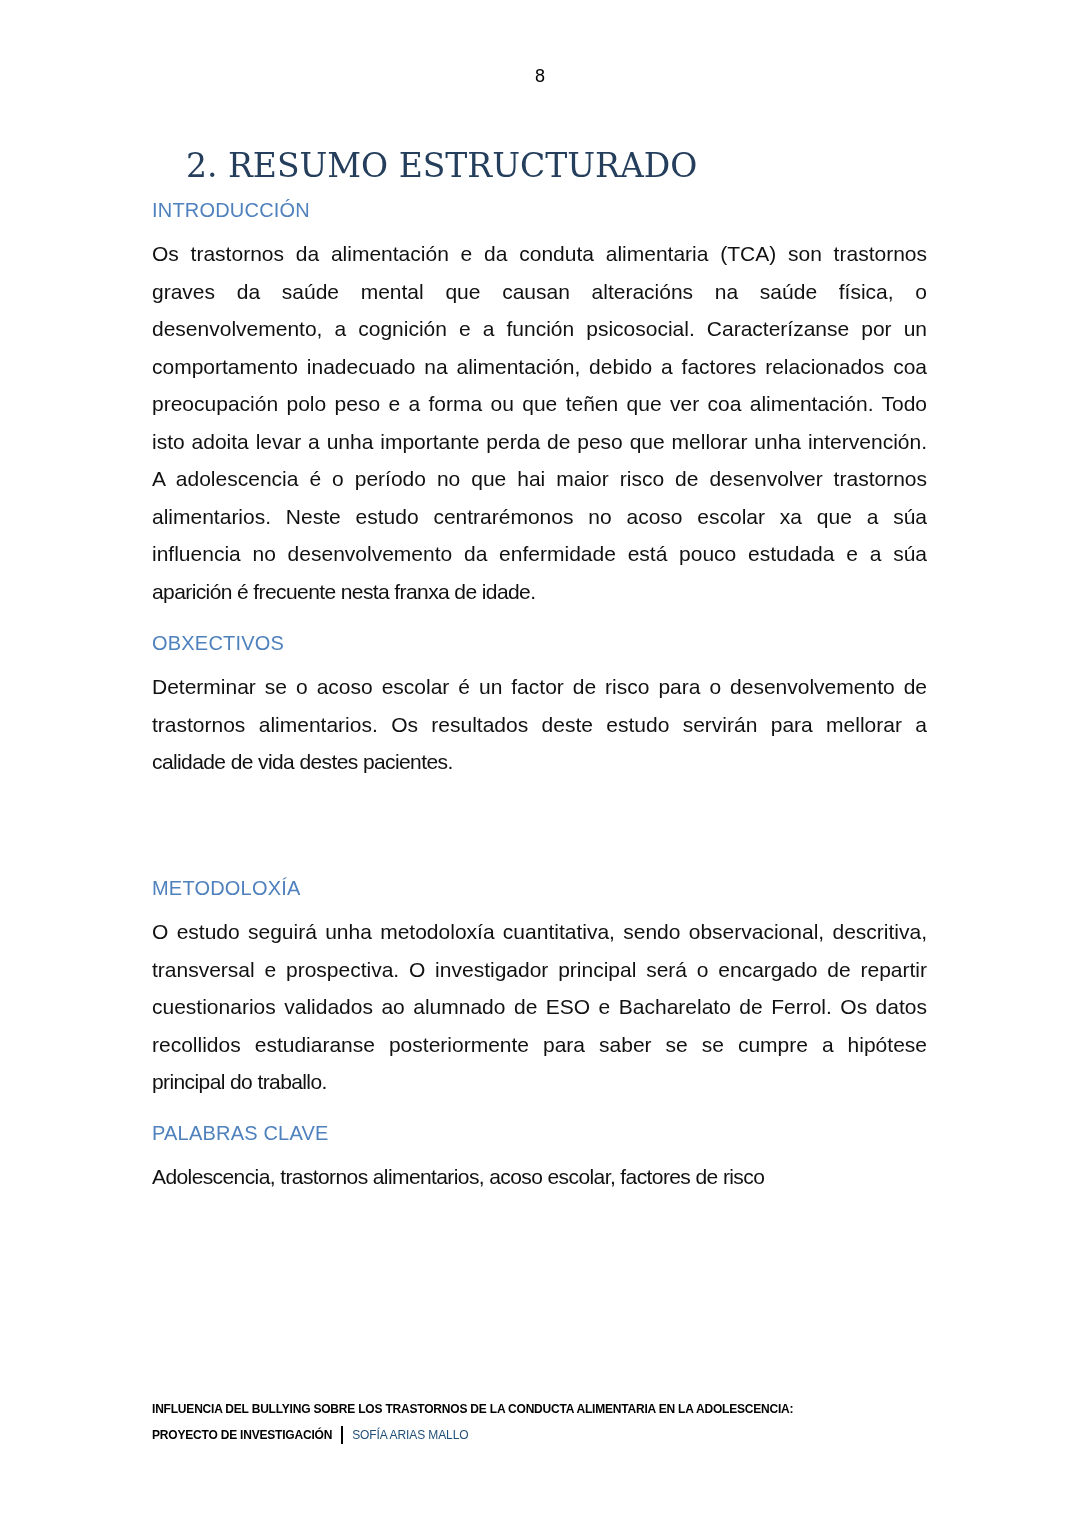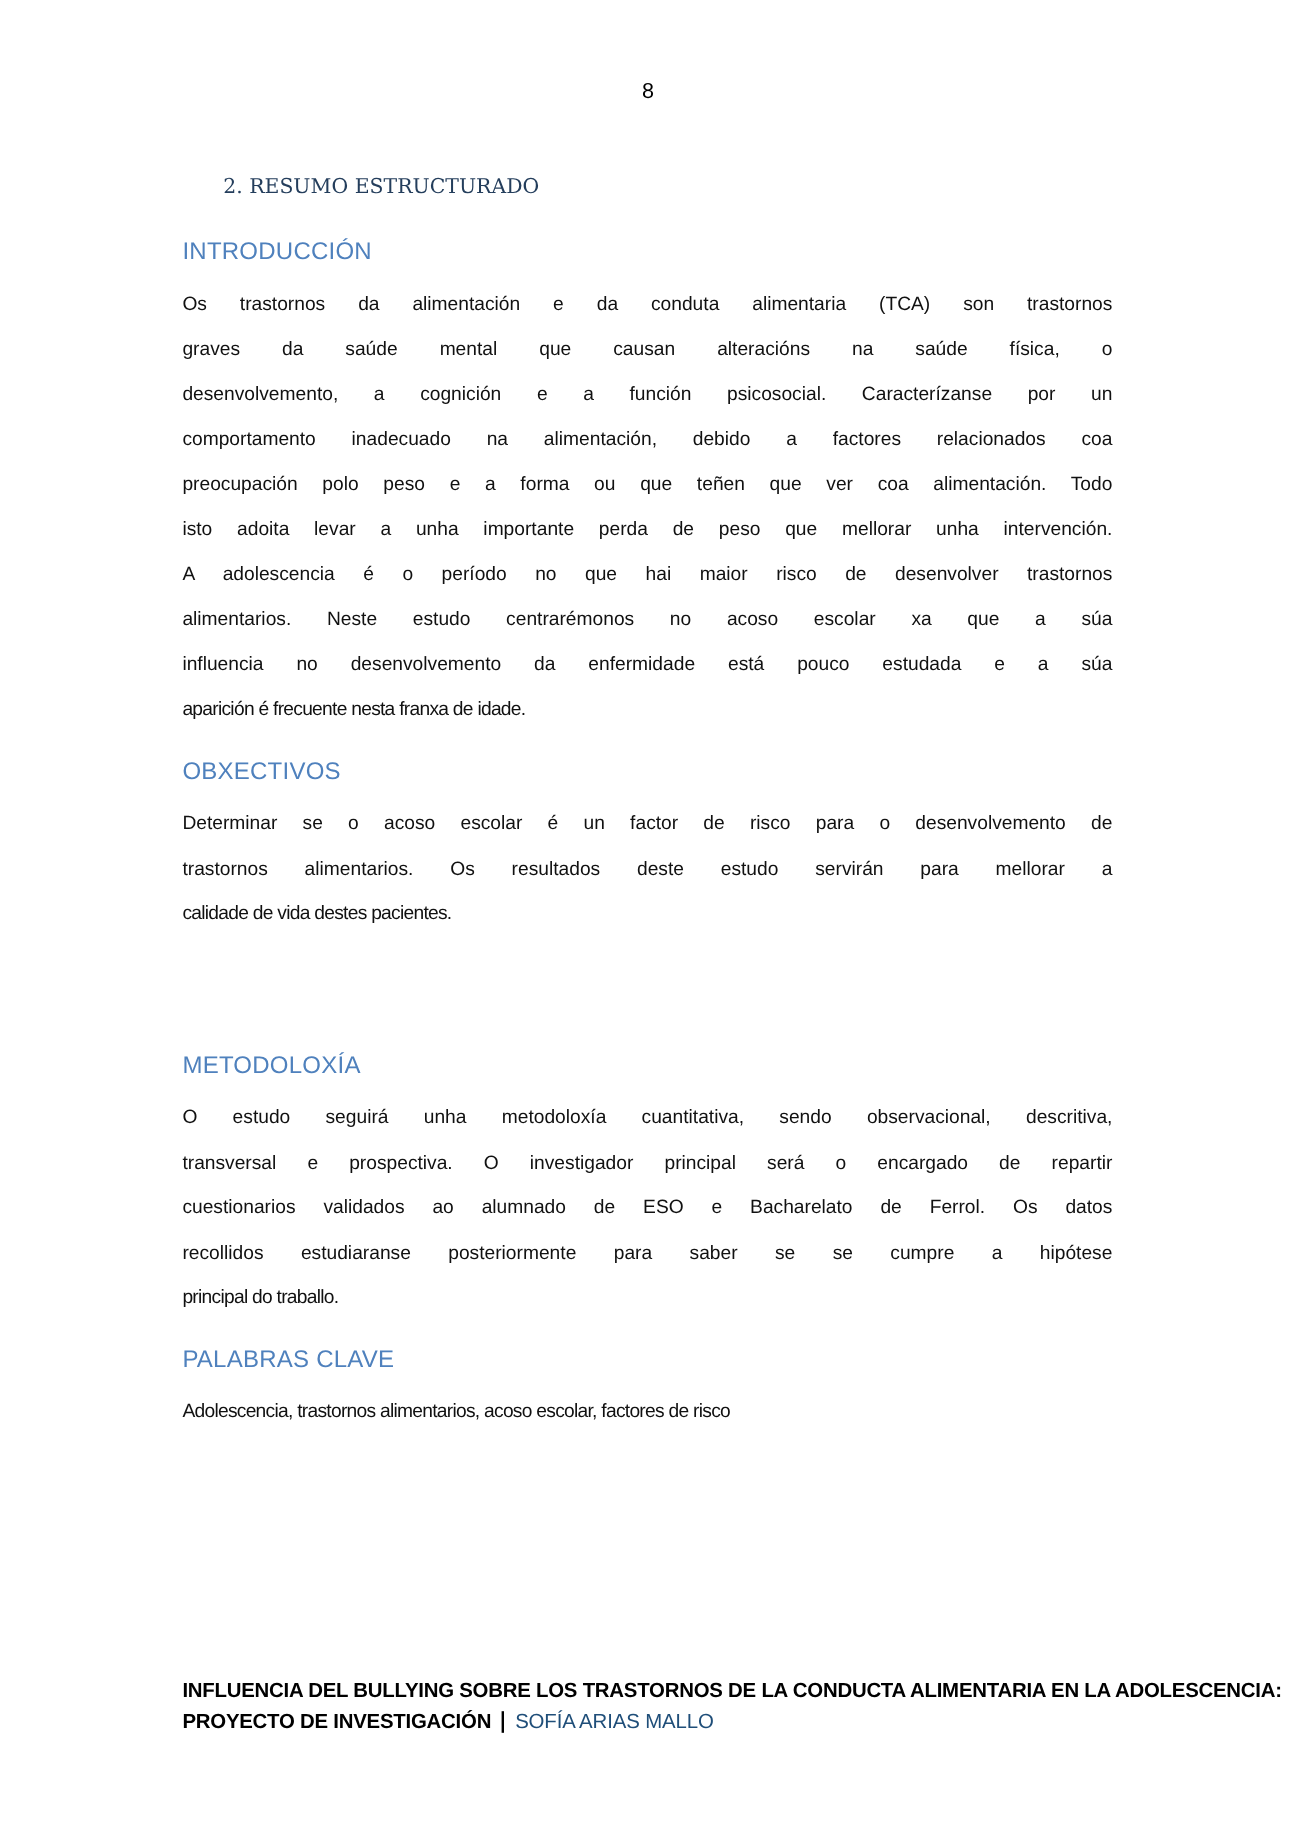--- a/index.html
+++ b/index.html
@@ -3,39 +3,39 @@
 <meta charset="utf-8">
 <style>
   html, body { margin:0; padding:0; background:#ffffff; }
   body { width:1080px; height:1526px; position:relative; overflow:hidden; }
   .page-number {
     position:absolute; top:66px; left:0; width:1080px; text-align:center;
     font-family:"Liberation Sans", sans-serif; font-size:18px; color:#000;
   }
   .chapter-title {
     position:absolute; top:146px; left:186px;
-    font-family:"DejaVu Serif", serif; font-size:17px; color:#243e5c;
+    font-family:"DejaVu Serif", serif; font-size:33px; color:#243e5c;
     letter-spacing:0px; white-space:nowrap;
   }
   .section-heading {
     position:absolute; left:152px;
     font-family:"Liberation Sans", sans-serif; font-size:20px; color:#4f81bd;
     white-space:nowrap; letter-spacing:0.2px;
   }
   .para { position:absolute; left:152px; width:775px; }
   .line {
-    font-family:"Liberation Sans", sans-serif; font-size:16px; color:#111;
+    font-family:"Liberation Sans", sans-serif; font-size:21px; color:#111;
     height:37.5px; line-height:37.5px; white-space:nowrap;
     text-align:justify; text-align-last:justify;
     transform-origin:left center;
   }
   .line.last { text-align-last:left; }
   .footer {
     position:absolute; left:152px; top:1396px;
-    font-family:"Liberation Sans", sans-serif; font-size:17px; color:#000;
+    font-family:"Liberation Sans", sans-serif; font-size:12px; color:#000;
   }
   .footer-line1 { font-weight:bold; height:26px; line-height:26px; white-space:nowrap; letter-spacing:-0.2px; }
   .footer-line2 { height:26px; line-height:26px; white-space:nowrap; display:flex; align-items:center; }
   .footer-line2 .bold { font-weight:bold; letter-spacing:-0.2px; }
   .footer-sep { display:inline-block; width:2px; height:18px; background:#000; margin:0 9px; }
   .footer-author { color:#1f4e79; letter-spacing:-0.1px; }
 </style>
 </head>
 <body>
 

